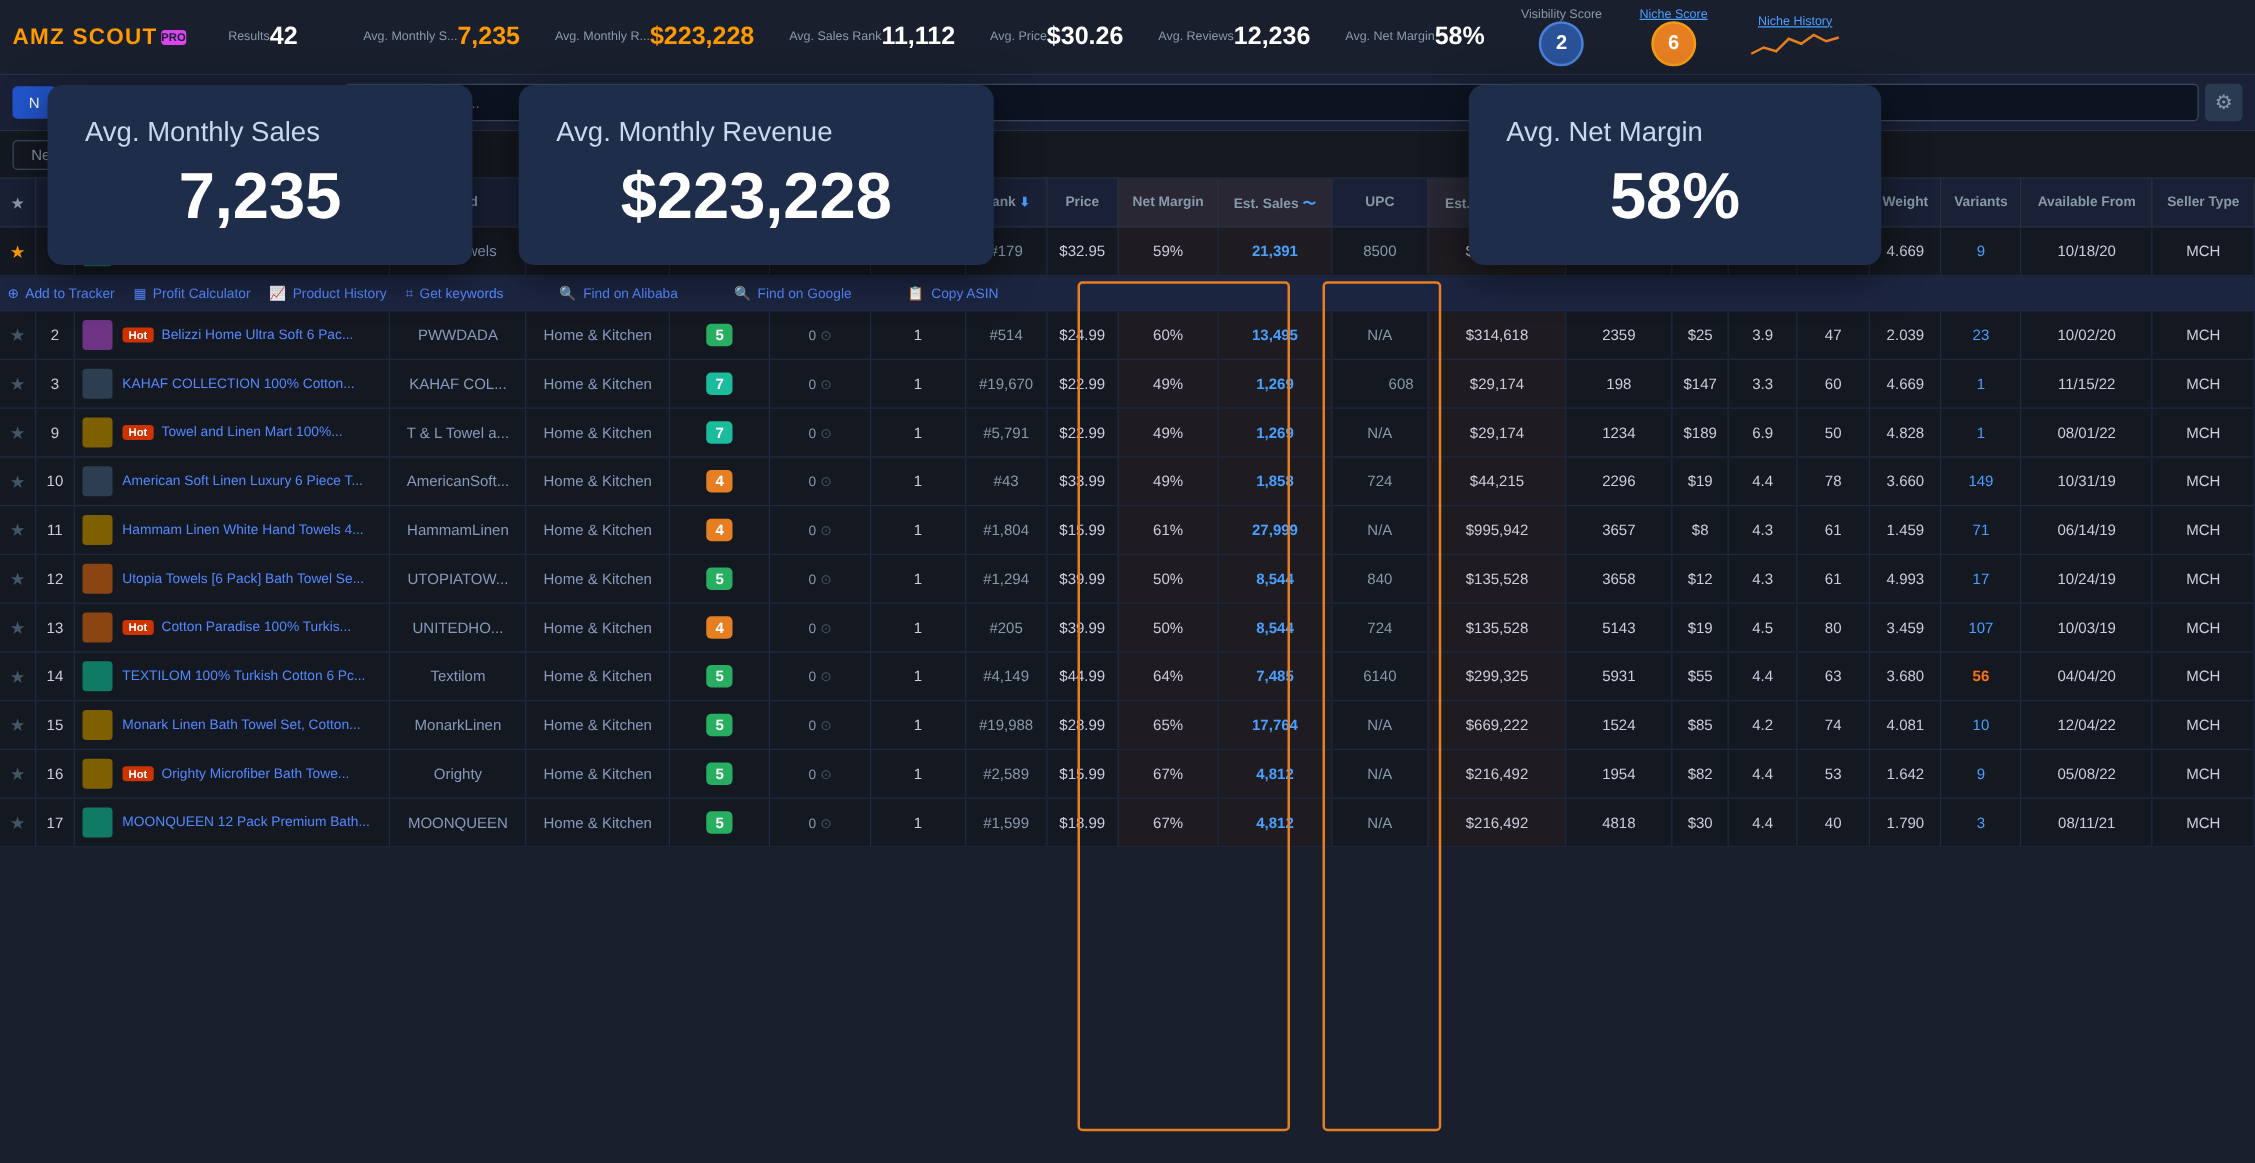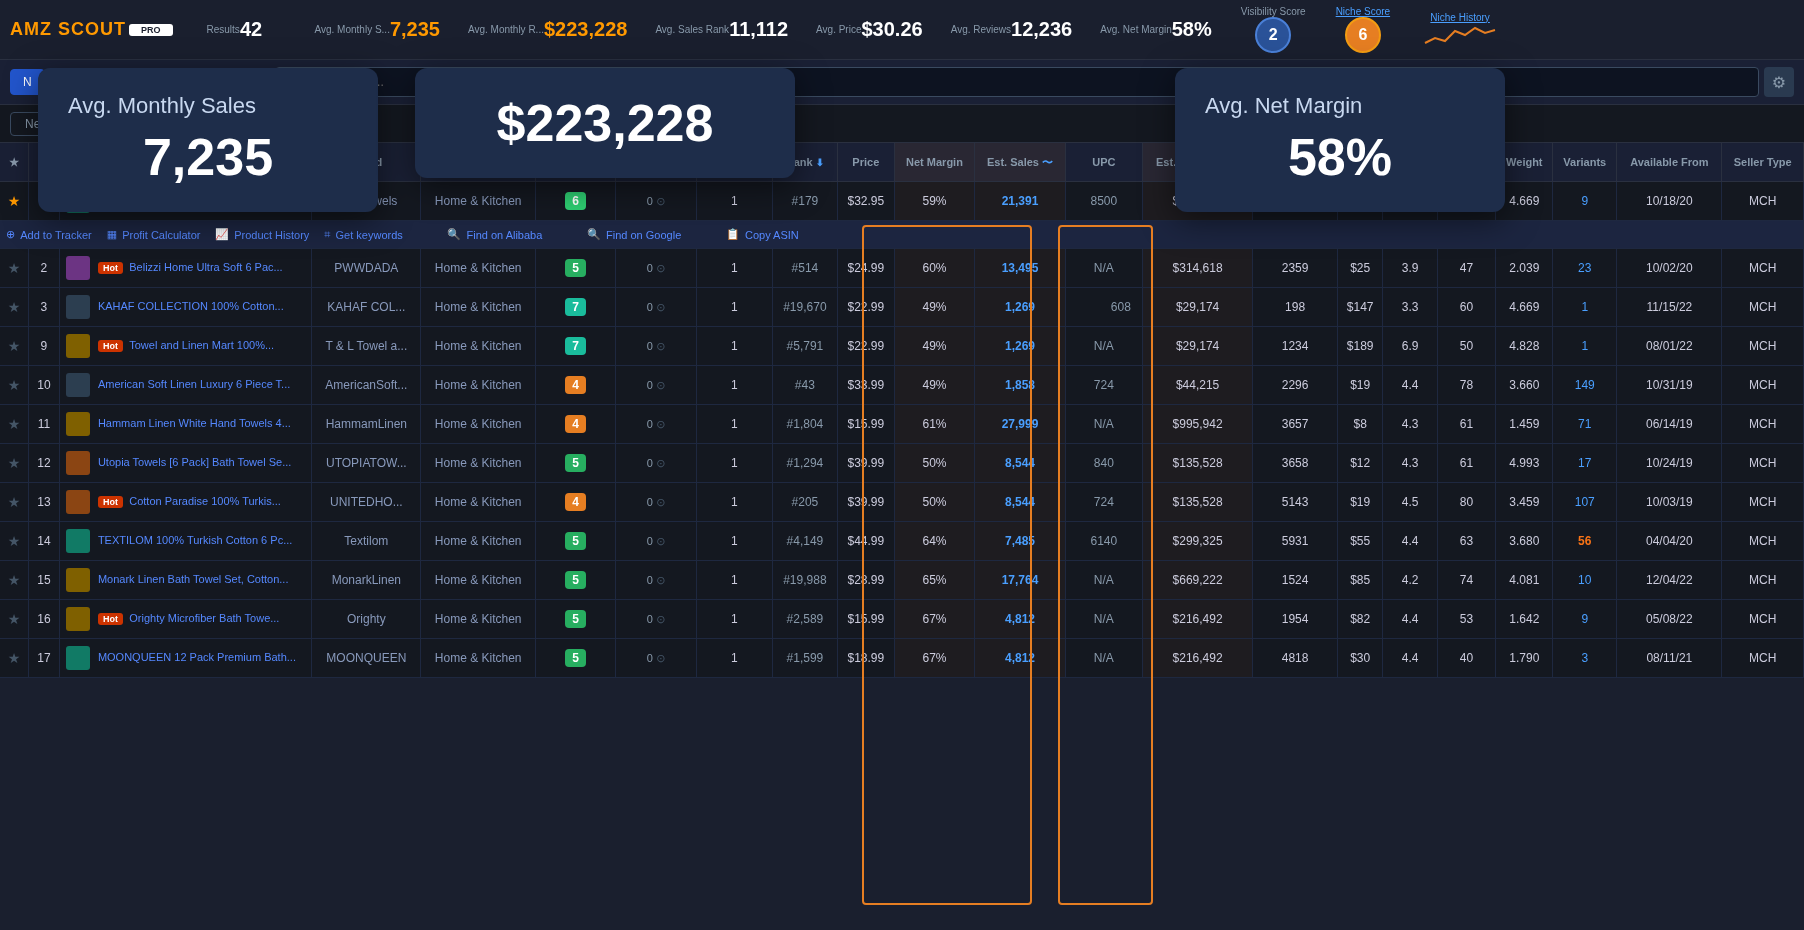--- a/index.html
+++ b/index.html
@@ -31,24 +31,24 @@
     .logo-text {
       font-size: 18px;
       font-weight: 900;
       color: #ff9900;
       letter-spacing: 1px;
     }
     .logo-sub {
       font-size: 9px;
       color: #ff9900;
       font-weight: bold;
-      background: #ffffff;
+      background: #d946ef;
       color: #1a1f2e;
       border-radius: 3px;
-      padding: 1px 12px;
+      padding: 1px 0;
       margin-left: 3px;
     }
 
     .stat-item {
       display: flex;
       flex-direction: row;
       align-items: center;
       margin: 0 14px;
       min-width: 80px;
     }
@@ -826,20 +826,21 @@
 </div>
 
 <div class="overlay-container">
 
   <div class="tooltip-box" style="left:38px; top:68px; width:340px;">
     <div class="tooltip-title">Avg. Monthly Sales</div>
     <div class="tooltip-value">7,235</div>
   </div>
 
   <div class="tooltip-box" style="left:415px; top:68px; width:380px;">
+    <div class="tooltip-title">Avg. Monthly Revenue</div>
     <div class="tooltip-value">$223,228</div>
   </div>
 
   <div class="tooltip-box" style="left:1175px; top:68px; width:330px;">
     <div class="tooltip-title">Avg. Net Margin</div>
     <div class="tooltip-value">58%</div>
   </div>
 
   <div style="position:absolute; left:862px; top:225px; width:170px; height:680px; border:2px solid #e67e22; border-radius:4px; pointer-events:none;"></div>
 

